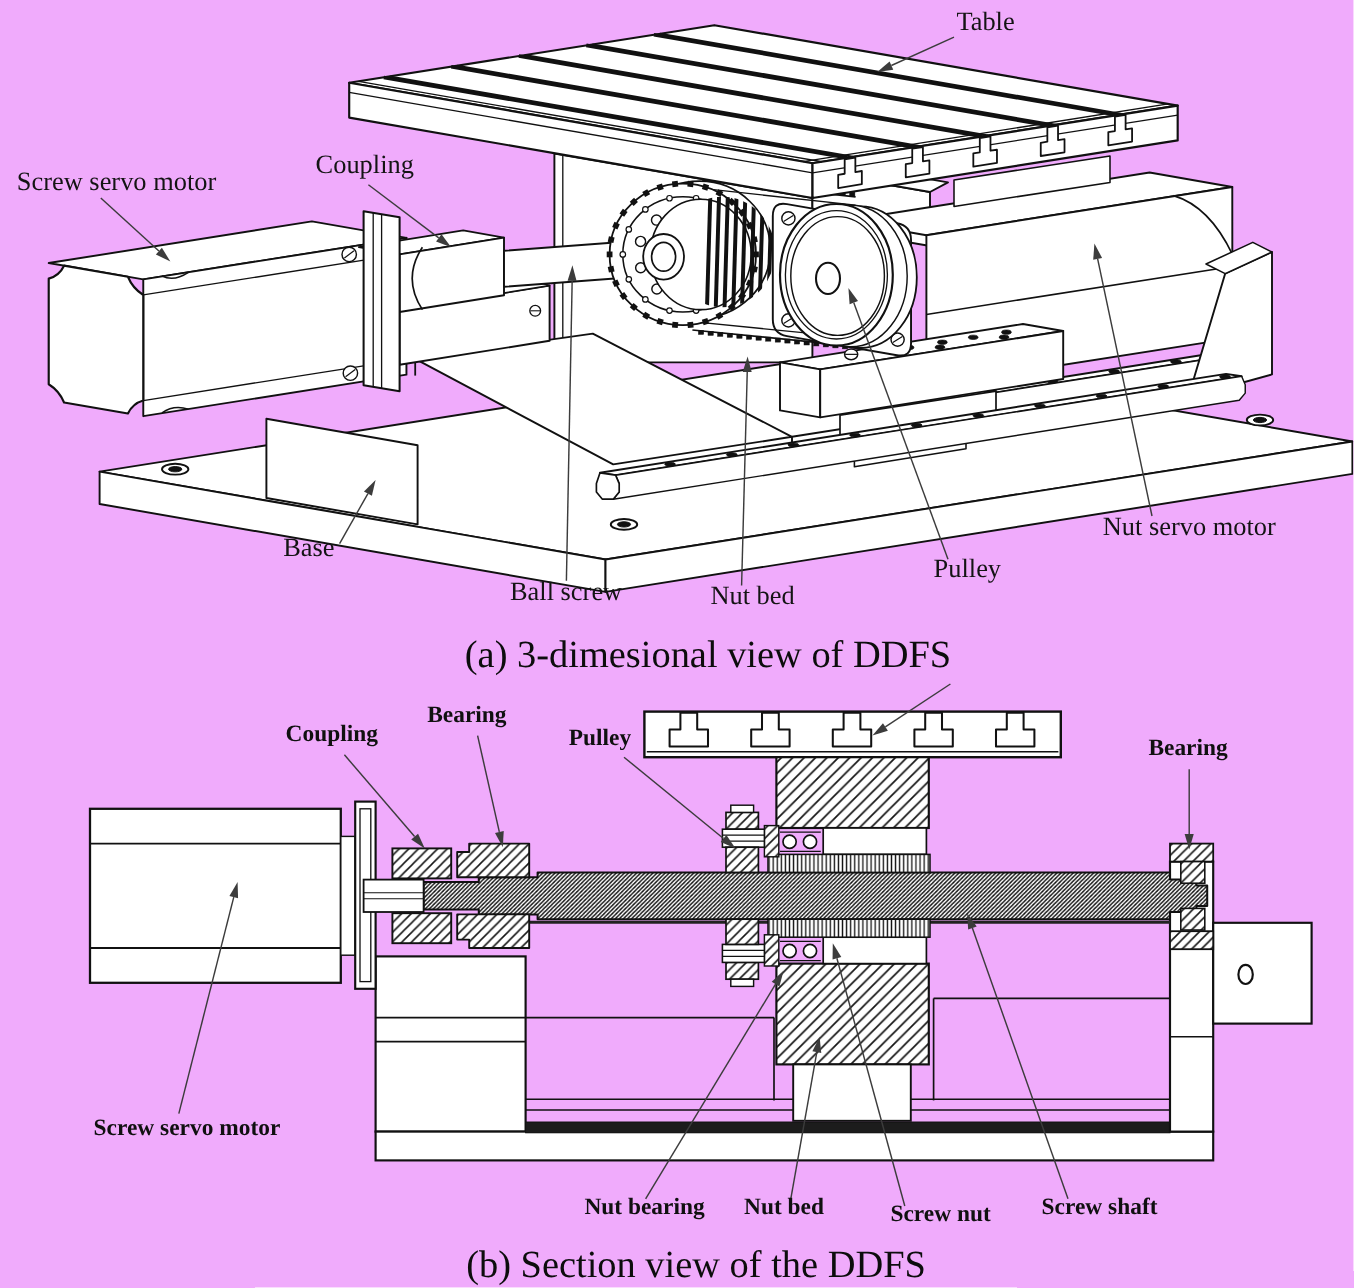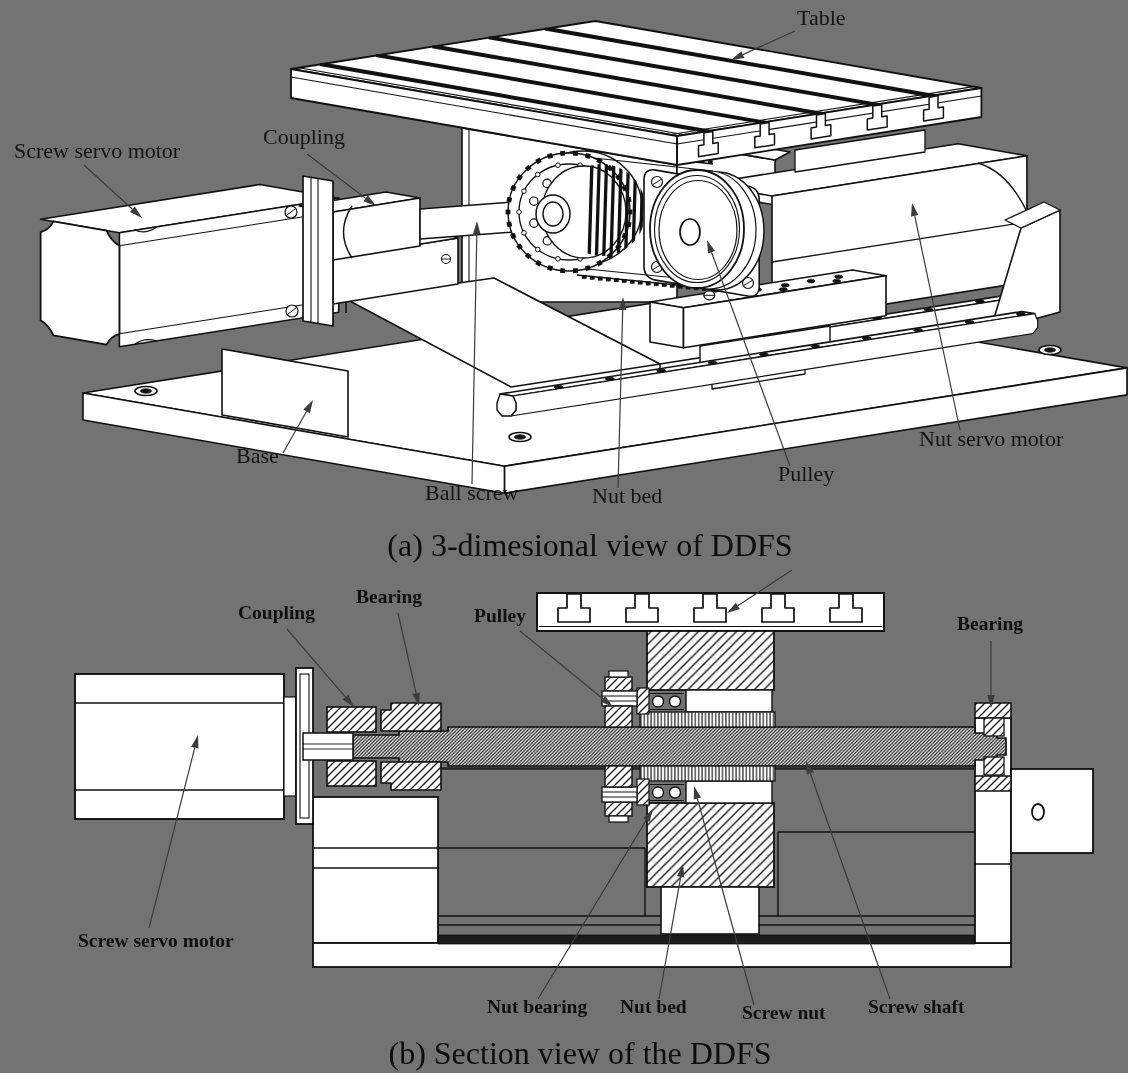--- a/index.html
+++ b/index.html
@@ -1,16 +1,16 @@
 <!DOCTYPE html>
 <html><head>
 <meta charset="utf-8">
 <style>
   html, body { margin: 0; padding: 0; background: #ffffff; }
-  #page { position: relative; width: 1128px; height: 1073px; background: #737373;
+  #page { position: relative; width: 1128px; height: 1073px; background: #f0abfc;
           font-family: "Liberation Serif", "DejaVu Serif", serif; }
   svg { display: block; }
   .la { font-size: 22px; fill: #141414; }
   .lb { font-size: 19.5px; fill: #101010; font-weight: bold; }
   .cap { font-size: 32px; fill: #0d0d0d; }
   text { dominant-baseline: hanging; }
 </style>
 </head>
 <body>
 

